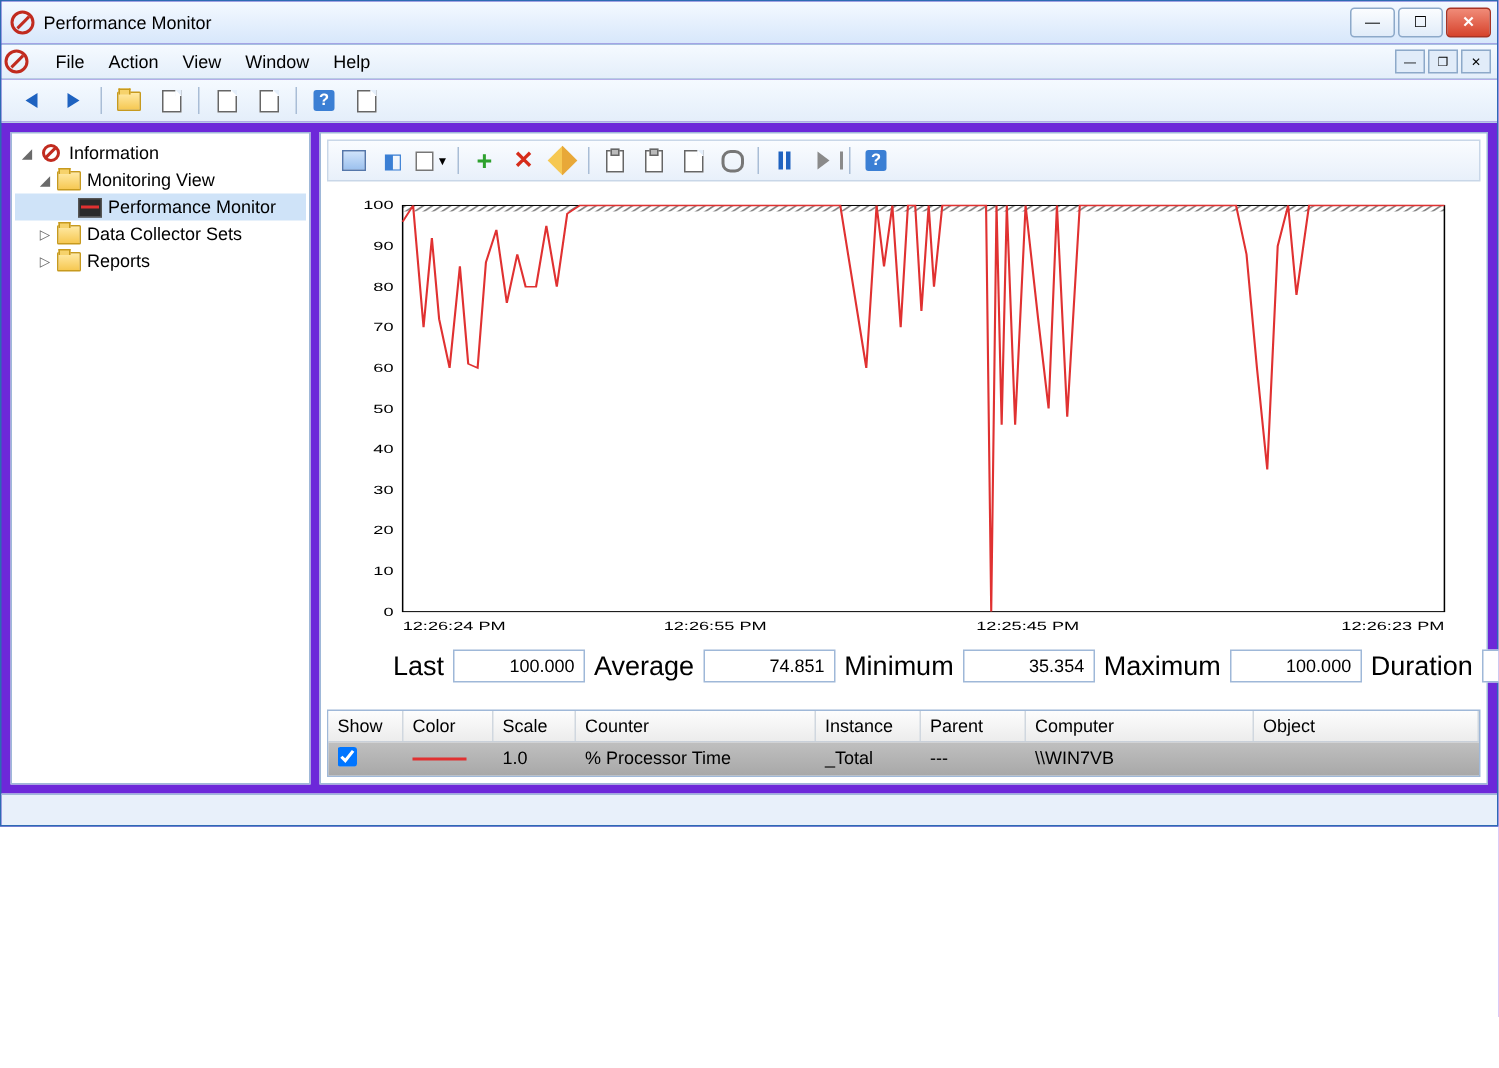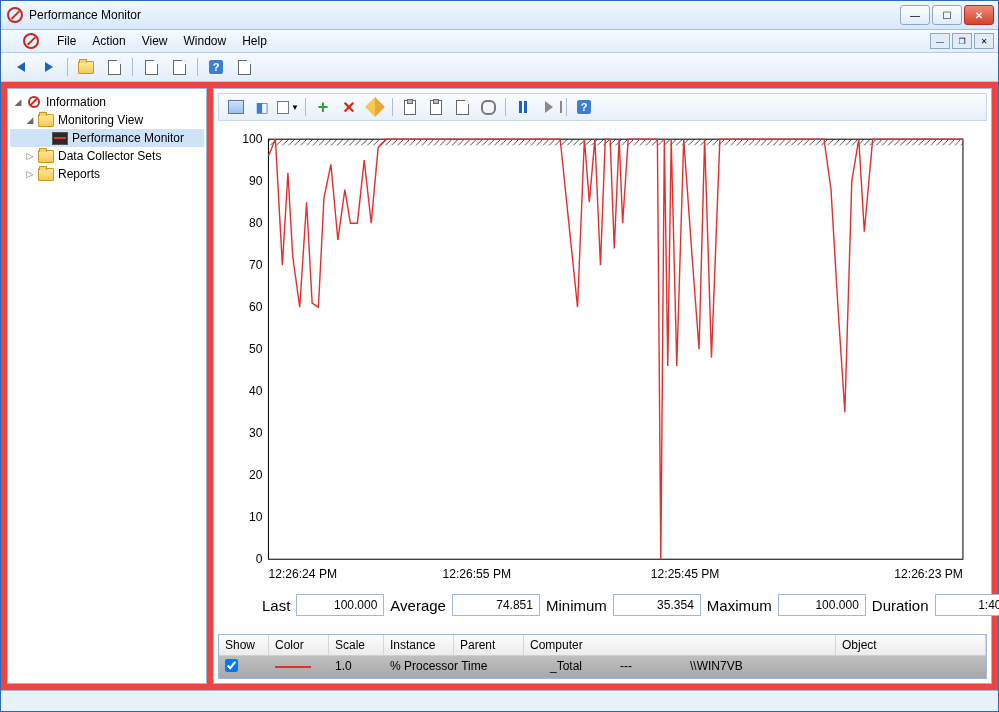--- a/index.html
+++ b/index.html
@@ -1,24 +1,24 @@
 <!DOCTYPE html>
 <html><head>
 <meta charset="utf-8">
 <style>
 html,body{margin:0;padding:0;font-family:"Segoe UI",Tahoma,sans-serif;font-size:12px;color:#000;background:#fff;height:100%;}
-.window{width:999px;height:712px;border:1px solid #2d6ab3;background:#ef4444;position:relative;box-sizing:border-box;display:flex;flex-direction:column;}
+.window{width:999px;height:551px;border:1px solid #2d6ab3;background:#6d28d9;position:relative;box-sizing:border-box;display:flex;flex-direction:column;}
 .titlebar{height:28px;background:linear-gradient(#f4f9ff,#d7e7fb);display:flex;align-items:center;padding:0 4px;border-bottom:1px solid #a5bfe0;}
 .title-icon{width:16px;height:16px;margin:0 6px 0 2px;border-radius:8px;border:2px solid #c12b1f;position:relative;box-sizing:border-box;display:flex;align-items:center;justify-content:center;}
 .title-icon::before{content:"";position:absolute;width:11px;height:2px;background:#c12b1f;transform:rotate(-45deg);}
 .title-text{flex:1;font-size:12px;}
 .win-controls{display:flex;gap:2px;}
 .win-btn{width:28px;height:18px;border:1px solid #8da9c9;background:linear-gradient(#fbfdff,#e1ecf9);border-radius:3px;display:flex;align-items:center;justify-content:center;font-family:Arial;font-size:10px;cursor:pointer;}
 .win-btn.close{background:linear-gradient(#f08b78,#d6432c);border-color:#a83324;color:#fff;font-weight:bold;}
-.menubar{height:22px;background:linear-gradient(#f5faff,#e4eefa);display:flex;align-items:center;padding:0 20px;border-bottom:1px solid #b7cbe3;position:relative;}
+.menubar{height:22px;background:linear-gradient(#f5faff,#e4eefa);display:flex;align-items:center;padding:0 0;border-bottom:1px solid #b7cbe3;position:relative;}
 .menubar .title-icon{margin-right:10px;}
 .menu-item{padding:2px 8px;cursor:pointer;}
 .mdi-controls{position:absolute;right:4px;display:flex;gap:2px;}
 .mdi-btn{width:18px;height:14px;border:1px solid #8da9c9;background:#e1ecf9;font-size:8px;display:flex;align-items:center;justify-content:center;cursor:pointer;}
 .toolbar{height:28px;background:linear-gradient(#f5faff,#e4eefa);display:flex;align-items:center;padding:0 6px;border-bottom:1px solid #b7cbe3;}
 .tb-btn{width:24px;height:22px;display:flex;align-items:center;justify-content:center;margin:0 1px;cursor:pointer;border:1px solid transparent;border-radius:2px;}
 .tb-sep{width:1px;height:18px;background:#a9bdd6;margin:0 4px;}
 .arrow{width:0;height:0;border-top:5px solid transparent;border-bottom:5px solid transparent;}
 .arrow.left{border-right:8px solid #1e62c0;}
 .arrow.right{border-left:8px solid #1e62c0;}
@@ -41,21 +41,21 @@
 .xmark{color:#d62c1a;font-size:16px;font-weight:bold;}
 .pencil{width:14px;height:14px;background:linear-gradient(135deg,#f6c852 50%,#e8a838 50%);transform:rotate(-45deg);}
 .clipboard{width:10px;height:13px;border:1px solid #666;background:#fff;position:relative;}
 .clipboard::before{content:"";position:absolute;top:-2px;left:2px;width:4px;height:3px;border:1px solid #666;background:#bbb;}
 .pause{display:flex;gap:2px;}
 .pause span{width:3px;height:12px;background:#1e62c0;}
 .help{width:14px;height:14px;background:#3b7fd4;color:#fff;border-radius:2px;font-weight:bold;font-size:11px;display:flex;align-items:center;justify-content:center;}
 .chart-area{flex:1;position:relative;min-height:0;padding:8px 18px 4px 4px;box-sizing:border-box;}
 svg{width:100%;height:100%;}
 .stats-row{display:flex;align-items:center;gap:6px;padding:4px 6px 2px 44px;}
-.stats-row label{font-size:15px;}
+.stats-row label{font-size:18px;}
 .stats-row .val{border:1px solid #9fb8d8;background:#fff;padding:2px 6px;min-width:74px;text-align:right;height:16px;line-height:16px;font-size:12px;}
 .counter-grid{border:1px solid #9fb8d8;margin:16px 0 0 0;}
 .grid-head,.grid-row{display:flex;font-size:12px;}
 .grid-head{background:linear-gradient(#fdfdfd,#ececec);border-bottom:1px solid #c9d0d9;}
 .grid-head .cell{border-right:1px solid #d0d7df;}
 .grid-row.selected{background:linear-gradient(#bfbfbf,#a8a8a8);}
 .cell{padding:3px 6px;box-sizing:border-box;overflow:hidden;white-space:nowrap;}
 .c-show{width:50px;}
 .c-color{width:60px;}
 .c-scale{width:55px;}
@@ -260,20 +260,21 @@
         <span class="val">100.000</span>
         <label>Duration</label>
         <span class="val" style="min-width:60px">1:40</span>
       </div>
 
       <div class="counter-grid">
         <div class="grid-head">
           <div class="cell c-show">Show</div>
           <div class="cell c-color">Color</div>
           <div class="cell c-scale">Scale</div>
+          <div class="cell c-counter">Counter</div>
           <div class="cell c-instance">Instance</div>
           <div class="cell c-parent">Parent</div>
           <div class="cell c-computer">Computer</div>
           <div class="cell c-object">Object</div>
         </div>
         <div class="grid-row selected">
           <div class="cell c-show"><input type="checkbox" checked="" style="margin: 0px;"></div>
           <div class="cell c-color"><span class="color-swatch"></span></div>
           <div class="cell c-scale">1.0</div>
           <div class="cell c-counter">% Processor Time</div>

